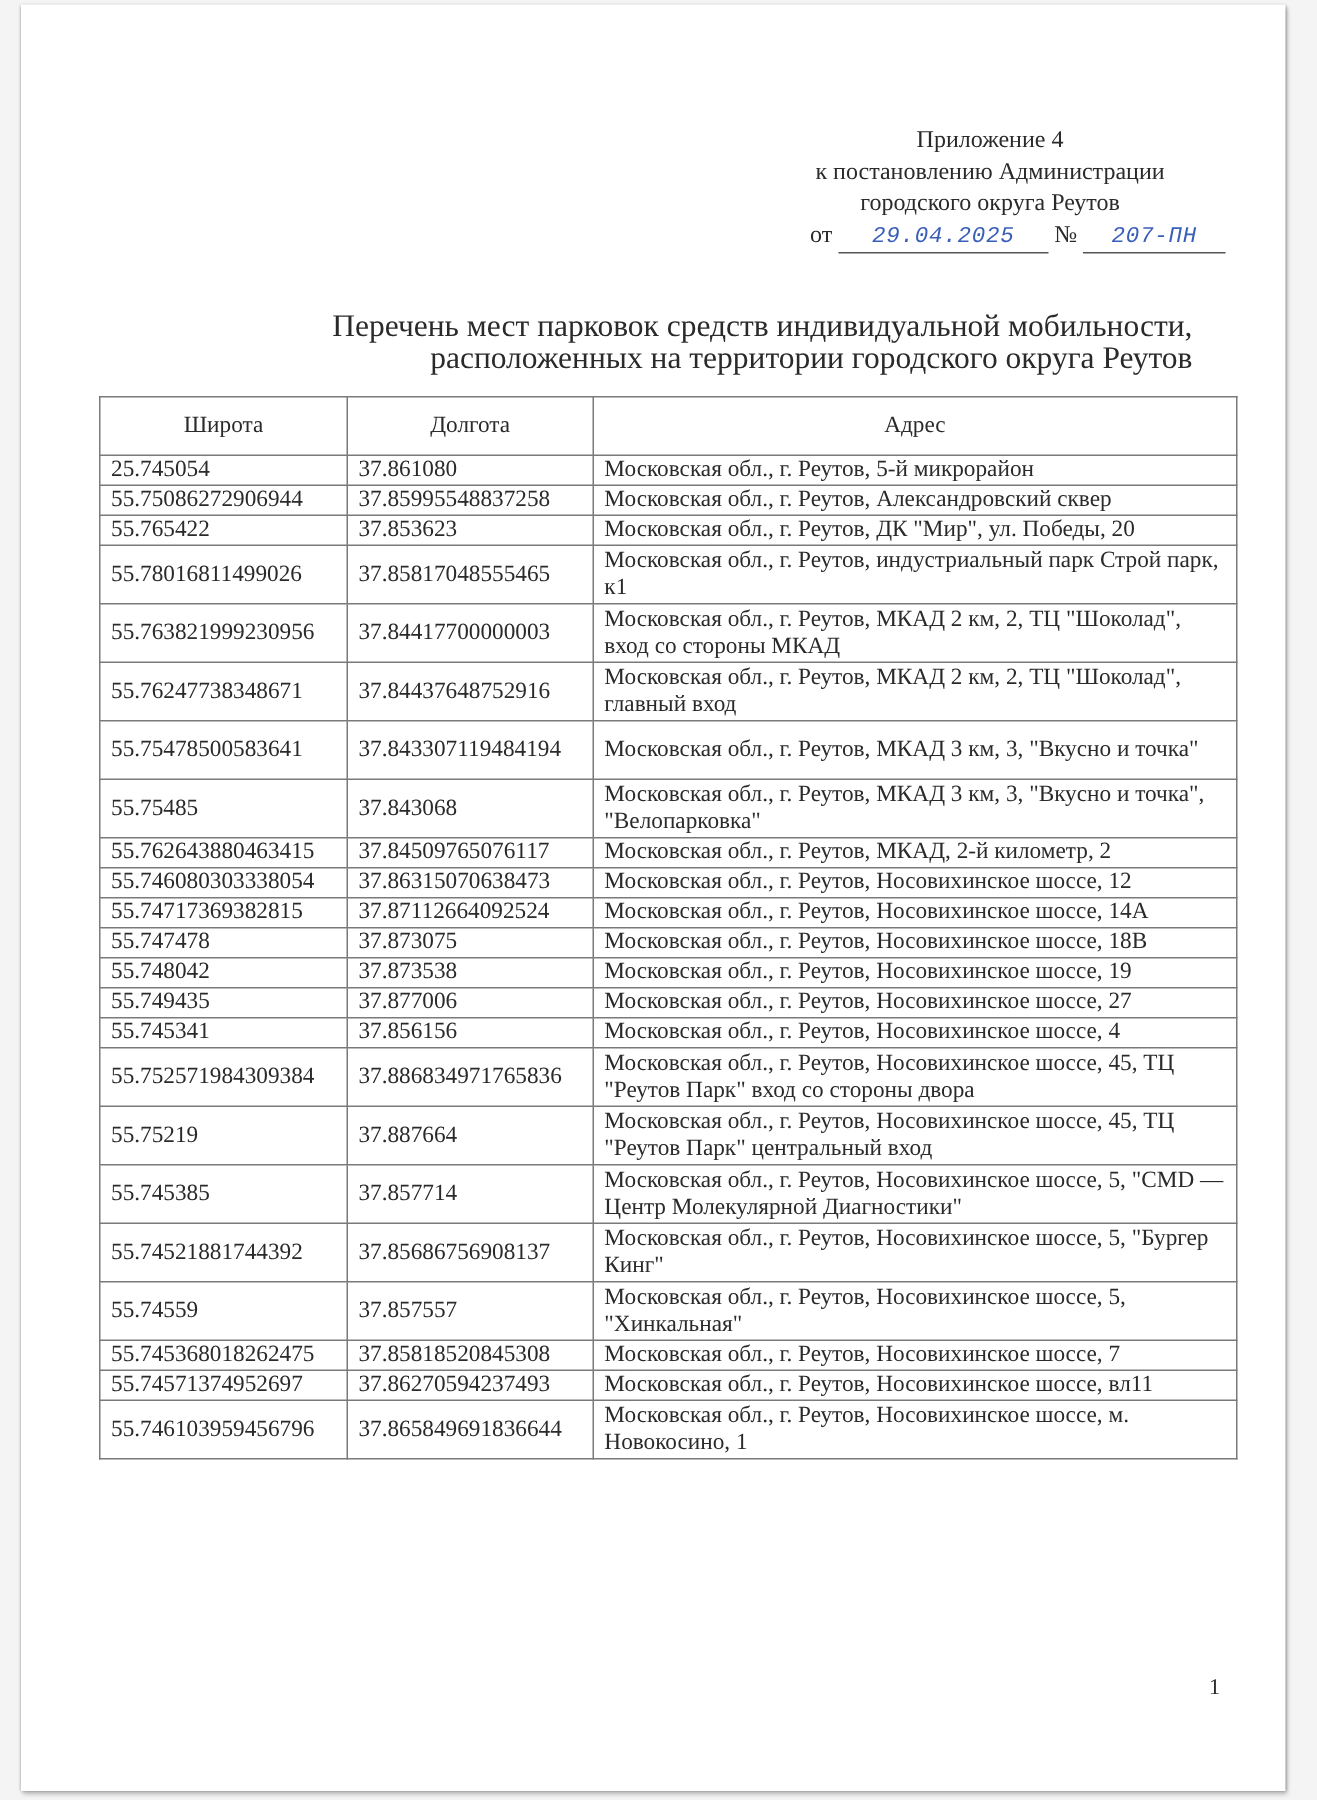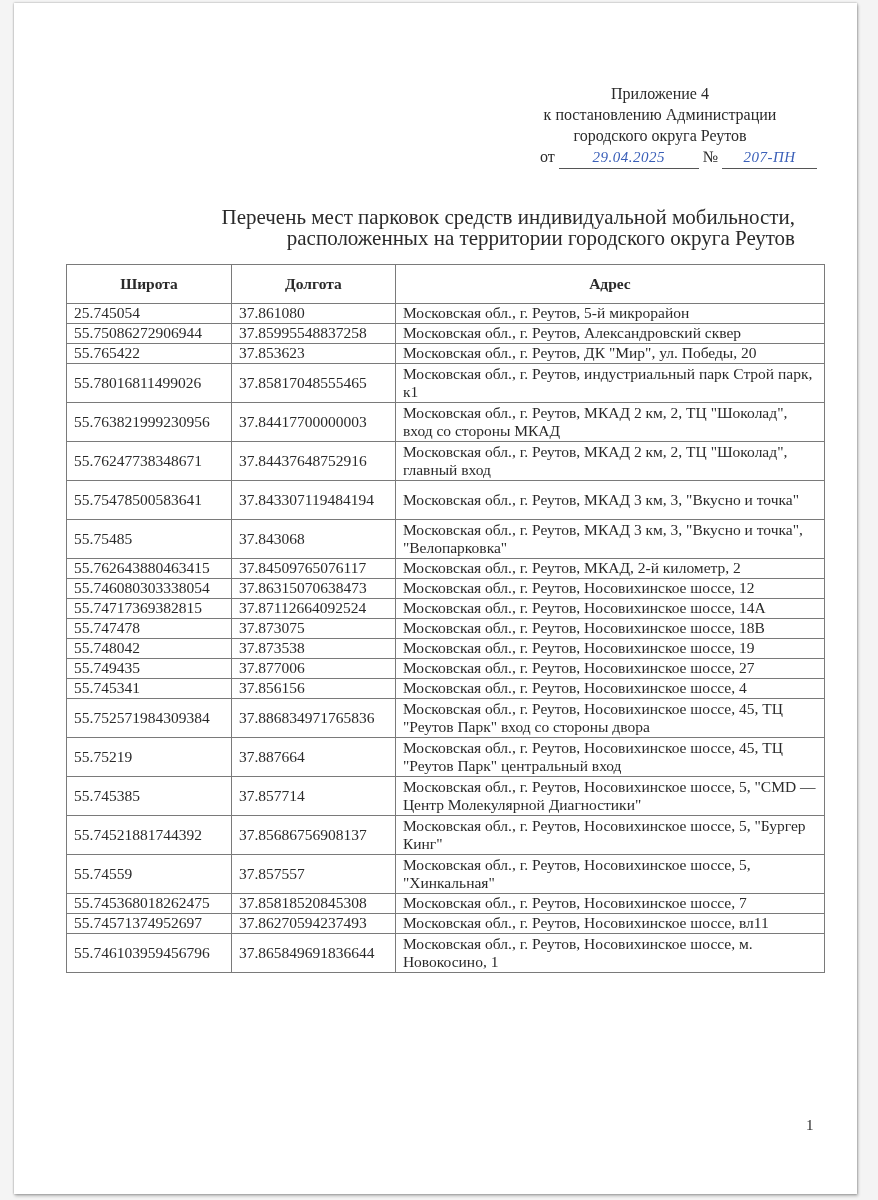--- a/index.html
+++ b/index.html
@@ -14,40 +14,40 @@
       background: #ffffff;
       box-shadow: 0 0 2px rgba(0,0,0,0.35), 1px 2px 3px rgba(0,0,0,0.25);
     }
     .appendix {
       position: absolute; left: 500px; top: 83px; width: 320px;
       text-align: center; font-size: 16px; line-height: 21px;
     }
     .appendix .line { display: block; }
     .appendix .sign-line { display: block; margin-left: 30px; text-align: left; padding-left: 10px; }
     .hand {
-      font-family: Liberation Serif, serif; font-style: italic;
+      font-family: Liberation Mono, monospace; font-style: italic;
       color: #3a5fb8; font-size: 15px; letter-spacing: 0.5px;
       display: inline-block; border-bottom: 1px solid #555;
       text-align: center;
     }
     .hand.date { width: 140px; }
     .hand.num { width: 95px; }
     .title {
       position: absolute; left: 0; top: 207px; width: 795px;
       text-align: right; font-size: 21px; line-height: 21px;
     }
     table.grid {
       position: absolute; left: 66px; top: 264px; width: 759px;
       border-collapse: collapse; font-size: 15.5px;
     }
     table.grid th, table.grid td {
       border: 1.5px solid #7a7a7a; padding: 0 7px;
       vertical-align: middle; line-height: 18.5px;
     }
-    table.grid th { font-weight: bold; text-align: center; height: 38px; }
+    table.grid th { font-weight: normal; text-align: center; height: 38px; }
     table.grid td { text-align: left; height: 19px; }
     table.grid td.tall { height: 38px; }
     col.c1 { width: 165px; } col.c2 { width: 164px; } col.c3 { width: 430px; }
     .page-num {
       position: absolute; left: 806px; top: 1117px; font-size: 15px;
     }
   </style>
 </head>
 <body>
 

